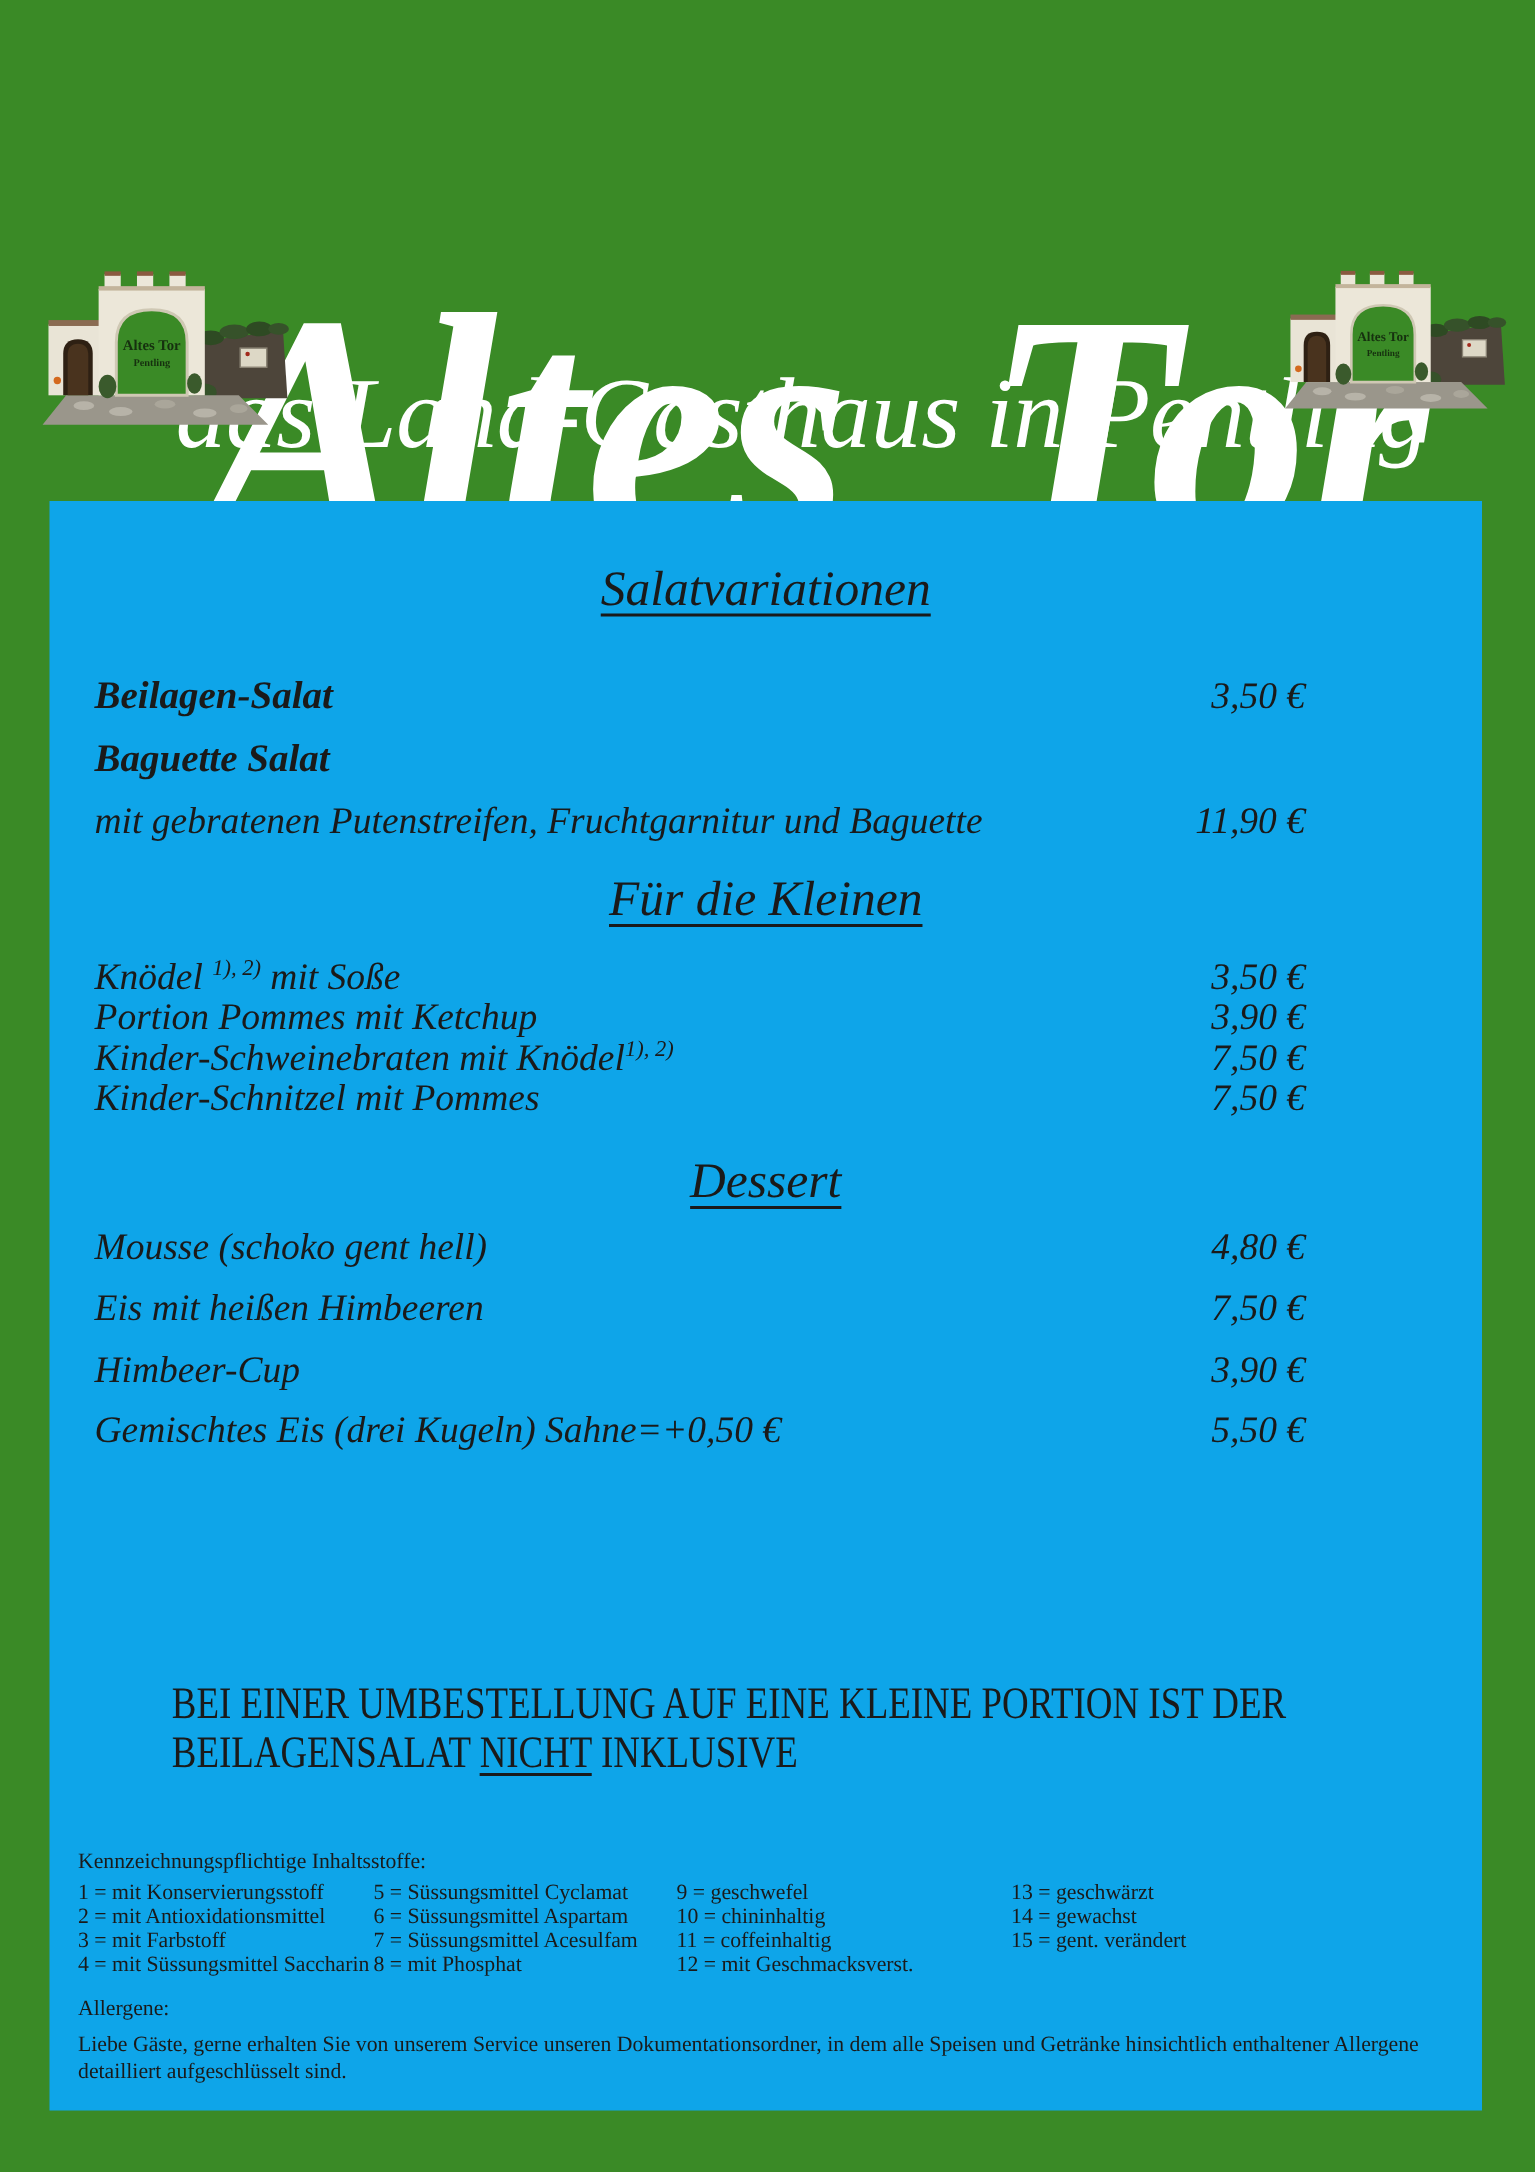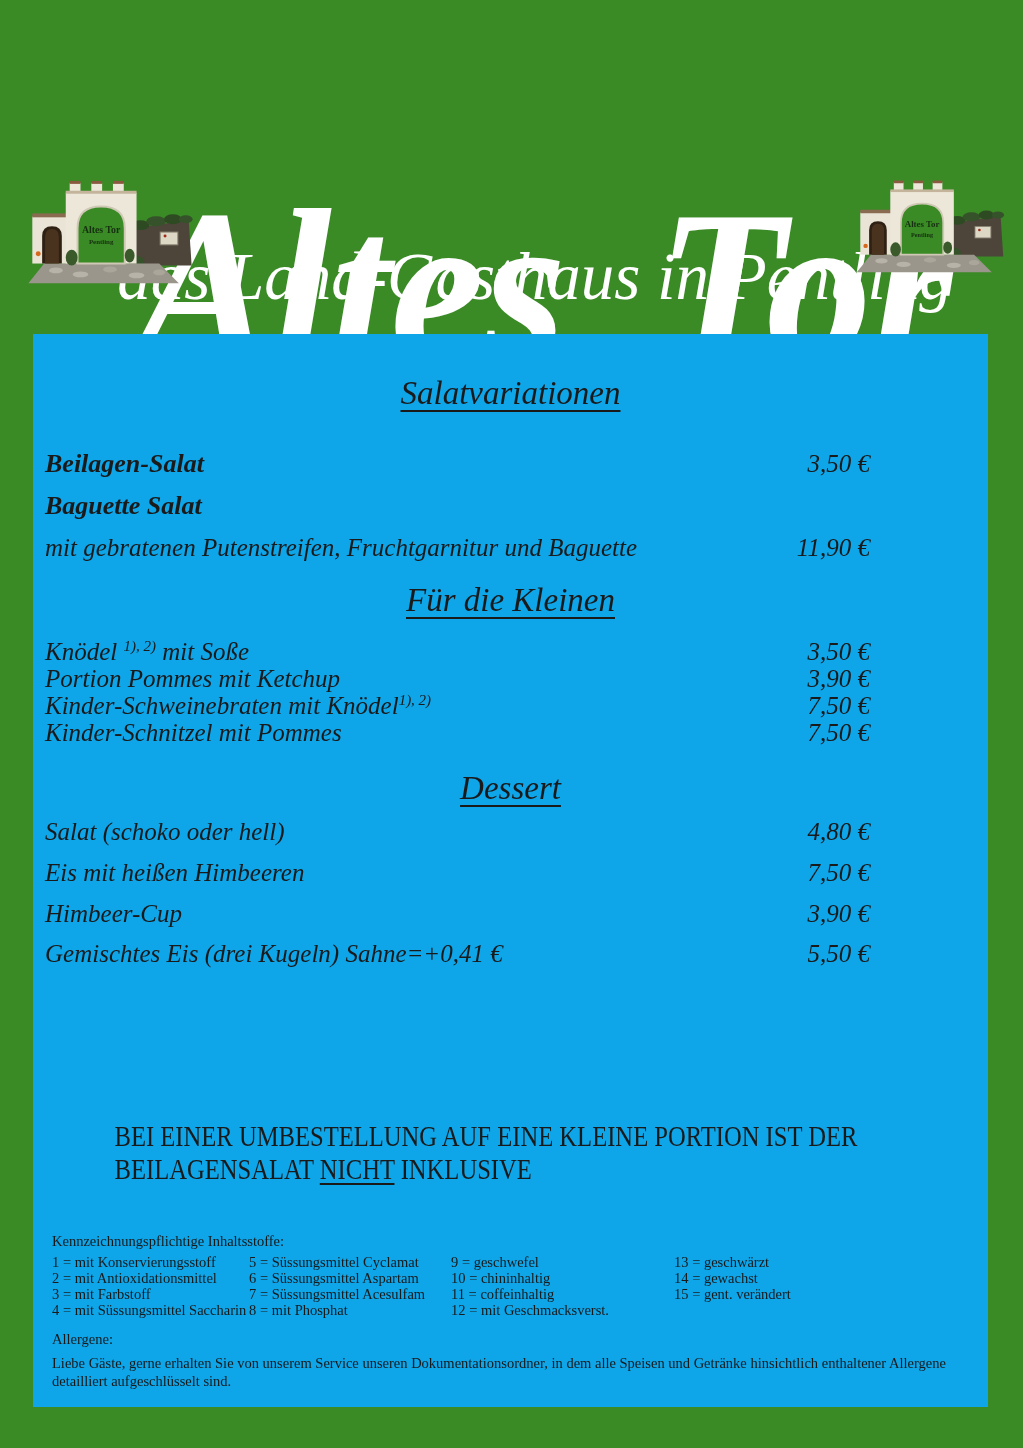--- a/index.html
+++ b/index.html
@@ -30,21 +30,21 @@
     background:#0ea5e9;
   }
   .sec{
     position:absolute;left:0;width:100%;text-align:center;margin:0;
     font-style:italic;font-weight:normal;font-size:33px;line-height:1;
   }
   .sec .u{
     text-decoration:underline;text-decoration-thickness:2px;text-underline-offset:6px;
   }
   .row{
-    position:absolute;left:12px;right:118px;display:flex;
+    position:absolute;left:30px;right:118px;display:flex;
     justify-content:space-between;align-items:baseline;
     font-style:italic;font-size:25px;line-height:1;white-space:nowrap;
   }
   .row.bold .item-name{font-weight:bold;font-size:26px;}
   .item-price{font-weight:normal;}
   .sup{font-size:60%;vertical-align:super;line-height:0;}
   .notice{
     position:absolute;top:785px;left:0;width:100%;
     font-size:30px;line-height:33px;white-space:nowrap;
   }
@@ -175,33 +175,33 @@
       <span class="item-price">7,50 €</span>
     </div>
     <div class="row" style="top:386px">
       <span class="item-name">Kinder-Schnitzel mit Pommes</span>
       <span class="item-price">7,50 €</span>
     </div>
 
     <h2 class="sec" style="top:438px"><span class="u">Dessert</span></h2>
 
     <div class="row" style="top:485px">
-      <span class="item-name">Salat (schoko oder hell)</span>
+      <span class="item-name">Mousse (schoko gent hell)</span>
       <span class="item-price">4,80 €</span>
     </div>
     <div class="row" style="top:526px">
       <span class="item-name">Eis mit heißen Himbeeren</span>
       <span class="item-price">7,50 €</span>
     </div>
     <div class="row" style="top:567px">
       <span class="item-name">Himbeer-Cup</span>
       <span class="item-price">3,90 €</span>
     </div>
     <div class="row" style="top:607px">
-      <span class="item-name">Gemischtes Eis (drei Kugeln) Sahne=+0,41 €</span>
+      <span class="item-name">Gemischtes Eis (drei Kugeln) Sahne=+0,50 €</span>
       <span class="item-price">5,50 €</span>
     </div>
 
     <div class="notice">
       <span class="cond"><span>BEI EINER UMBESTELLUNG AUF EINE KLEINE PORTION IST DER</span><br><span><span>BEILAGENSALAT </span><span class="u2">NICHT</span><span> INKLUSIVE</span></span></span>
     </div>
 
     <div class="fn fn-title">Kennzeichnungspflichtige Inhaltsstoffe:</div>
 
     <div class="fn fn-col1">

